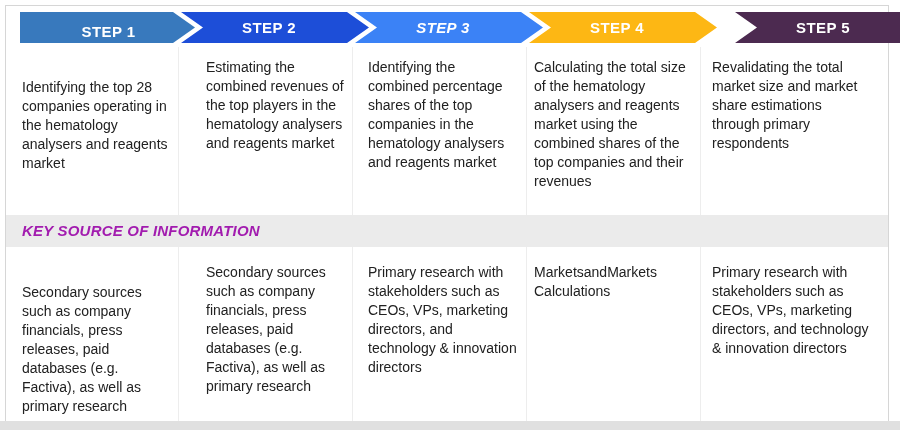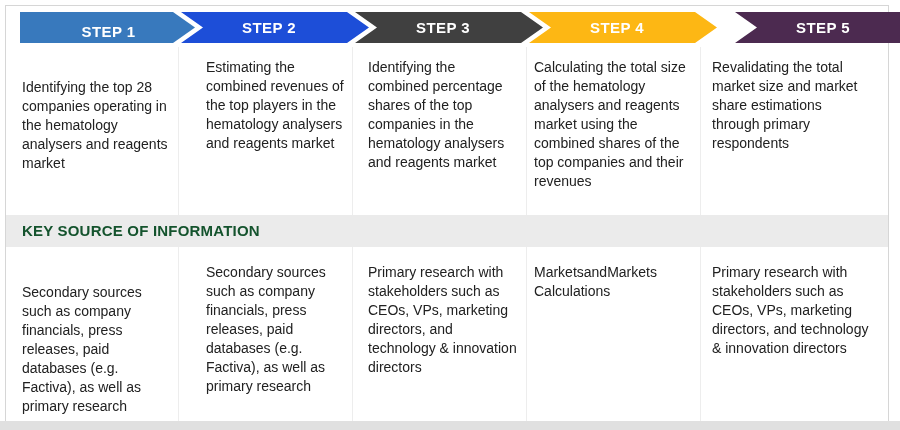--- a/index.html
+++ b/index.html
@@ -71,40 +71,40 @@
 
   .band {
     position:absolute; left:6px; top:215px;
     width:882px; height:32px;
     background:#ebebeb;
   }
   .band span {
     display:block; margin-left:16px;
     line-height:32px;
     font-weight:700; font-size:15px;
-    color:#14532d; letter-spacing:0.2px;
+    color:#a21caf; letter-spacing:0.2px;font-style:italic;
   }
 </style>
 </head>
 <body>
 
 <div class="frame"></div>
 
 <div class="divider d1"></div>
 <div class="divider d2"></div>
 <div class="divider d3"></div>
 <div class="divider d4"></div>
 
 <div class="arrow first a1" style="background: rgb(56, 121, 189);">
   <span>STEP 1</span>
 </div>
 <div class="arrow mid a2" style="background: #1d4ed8;">
   <span>STEP 2</span>
 </div>
-<div class="arrow mid a3" style="background: #404040;">
+<div class="arrow mid a3" style="background: #3b82f6; font-style: italic;">
   <span>STEP 3</span>
 </div>
 <div class="arrow mid a4" style="background: rgb(253, 183, 20);">
   <span>STEP 4</span>
 </div>
 <div class="arrow mid a5" style="background: rgb(76, 42, 80);">
   <span>STEP 5</span>
 </div>
 
 <div class="desc c1">Identifying the top 28 companies operating in the hematology analysers and reagents market</div>

